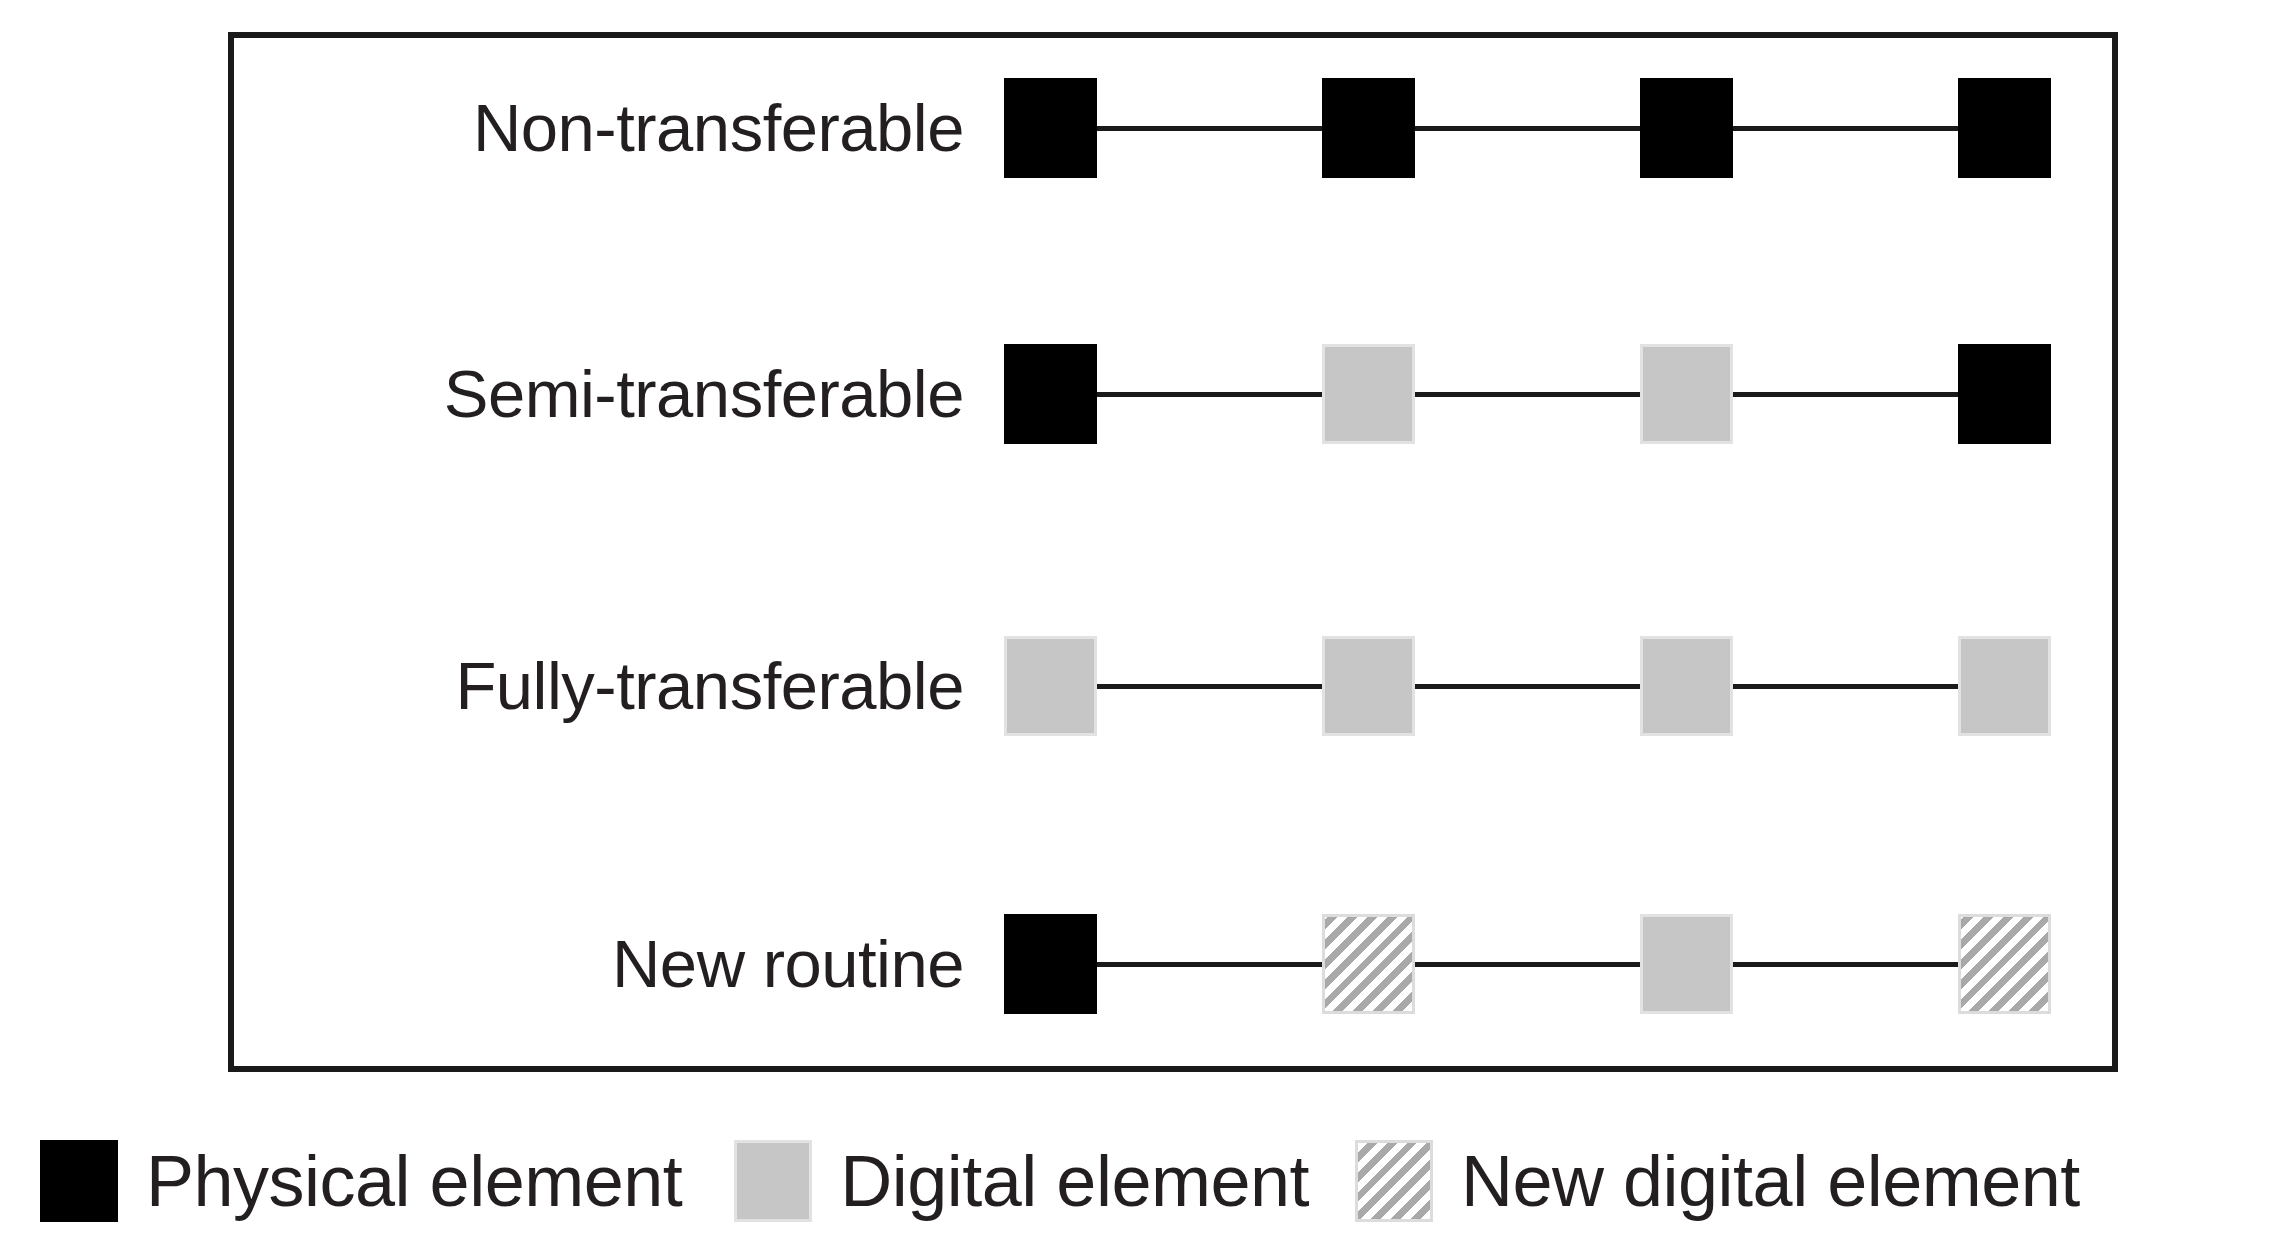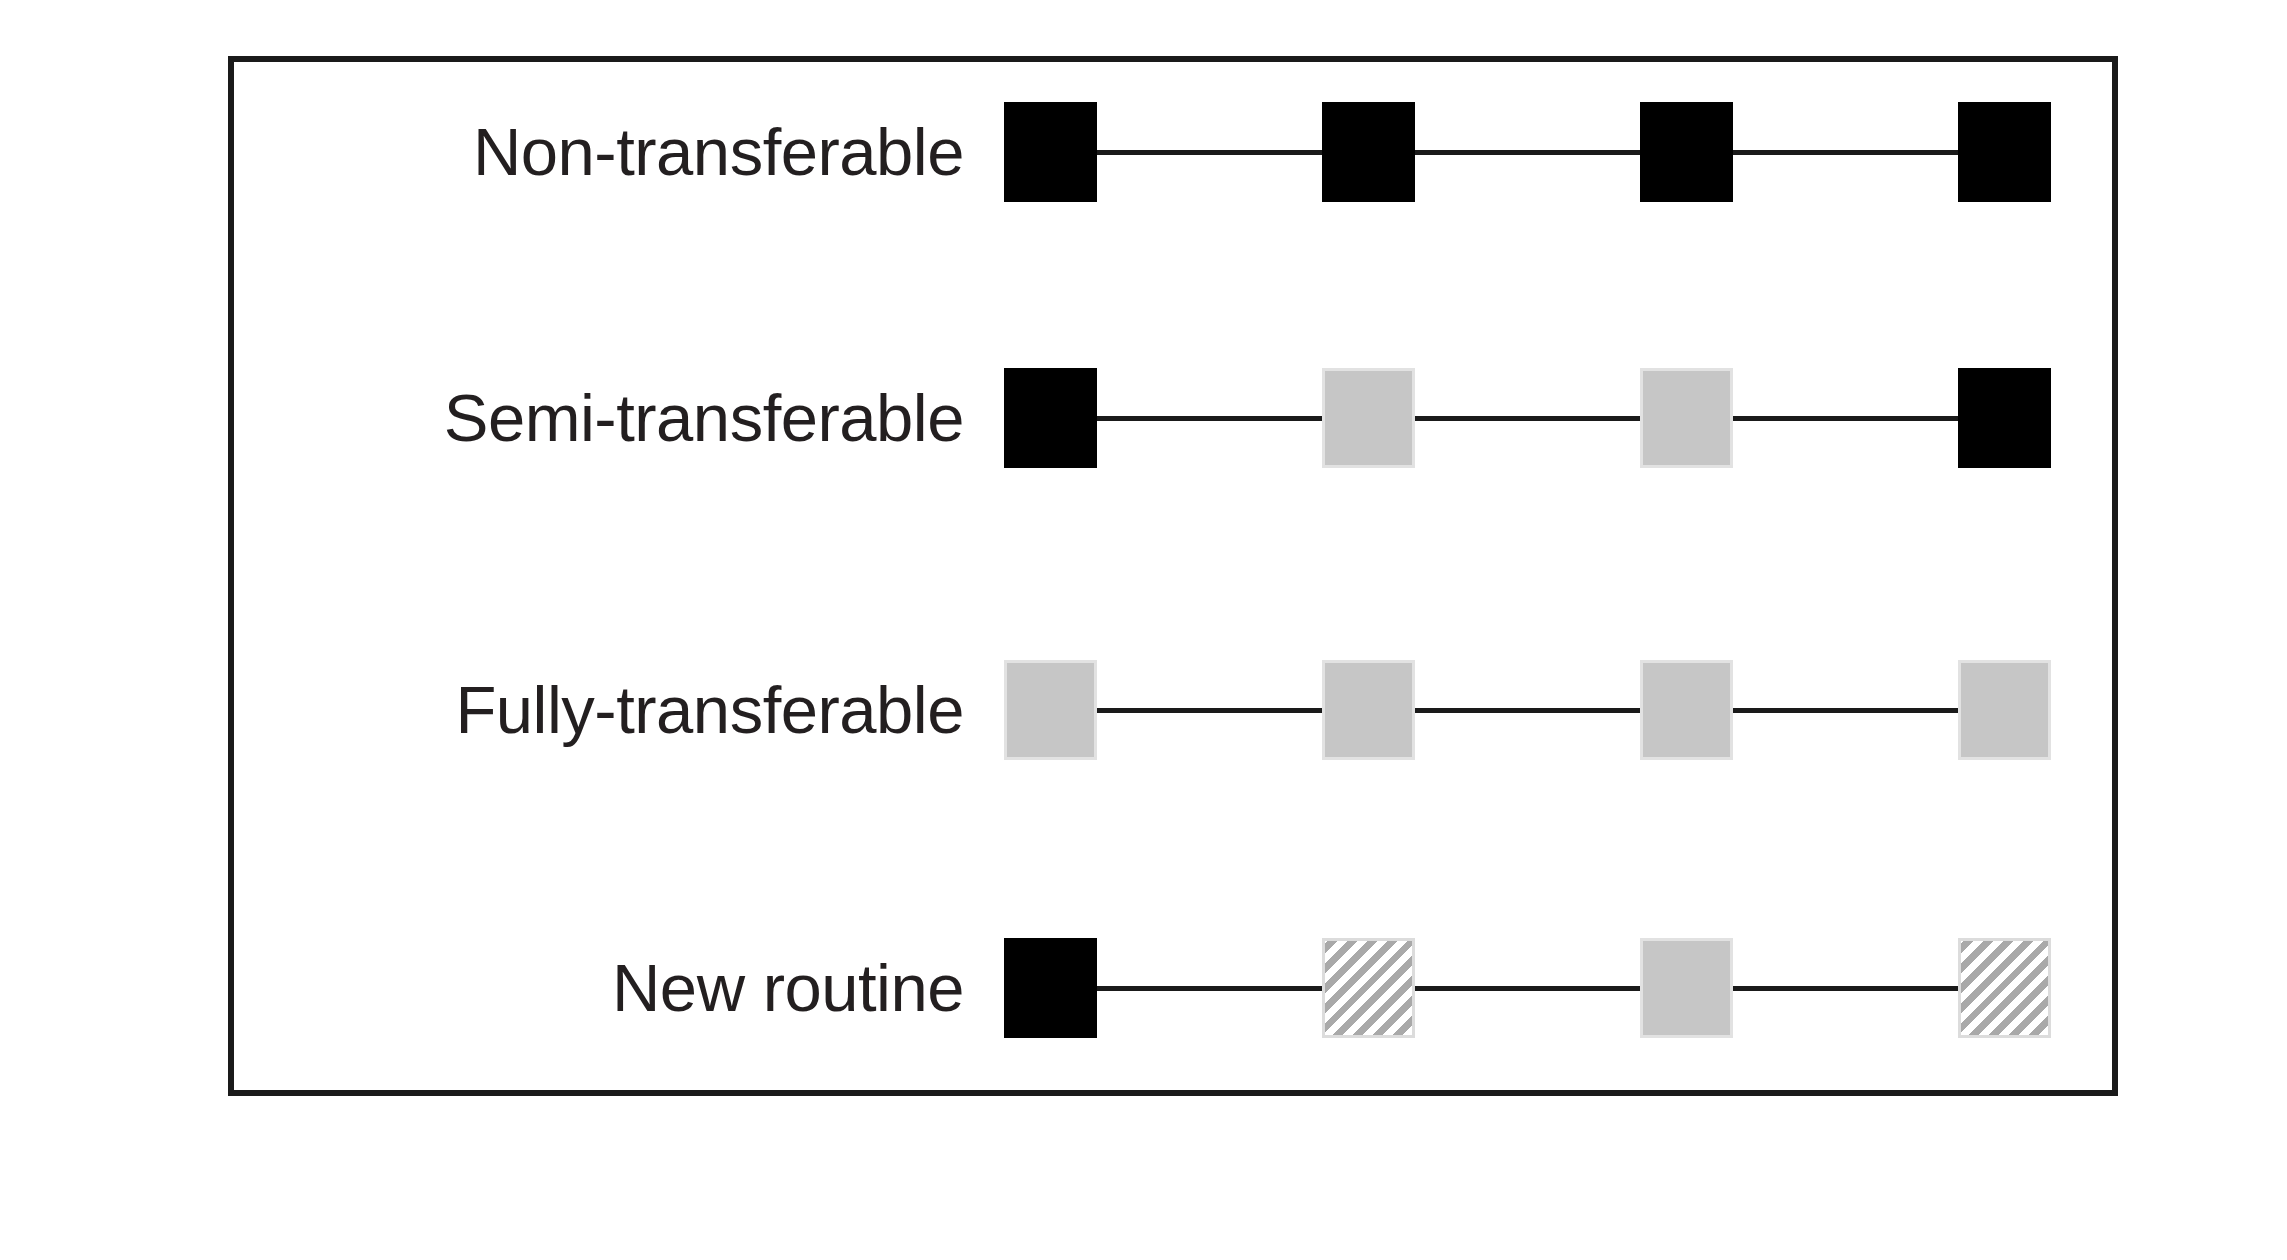--- a/index.html
+++ b/index.html
@@ -27,21 +27,20 @@
   
   #panel {
     position: absolute;
     left: 228px;
     top: 32px;
     width: 1890px;
     height: 1040px;
     border: 6px solid #1a1a1a;
     box-sizing: border-box;
     background: #ffffff;
-    margin-top: 24px;
   }
 
   .row {
     position: absolute;
     left: 0;
     width: 100%;
     height: 160px;
     display: block;
   }
   .row-1 { top: 40px; }
@@ -195,14 +194,36 @@
         <div class="connector" style="left:724px; width:235px;"></div>
         <div class="node n0 sw-digital"></div>
         <div class="node n1 sw-digital"></div>
         <div class="node n2 sw-digital"></div>
         <div class="node n3 sw-digital"></div>
       </div>
     </div>
 
   </div>
 
+  <div id="legend">
+
+    <div class="legend-item">
+      <div class="legend-swatch sw-physical"></div>
+      <div class="legend-text">Physical element</div>
+    </div>
+
+    <div class="legend-gap-a"></div>
+
+    <div class="legend-item">
+      <div class="legend-swatch sw-digital"></div>
+      <div class="legend-text">Digital element</div>
+    </div>
+
+    <div class="legend-gap-b"></div>
+
+    <div class="legend-item">
+      <div class="legend-swatch sw-new"></div>
+      <div class="legend-text">New digital element</div>
+    </div>
+
+  </div>
 
 </div>
 
 </body></html>

